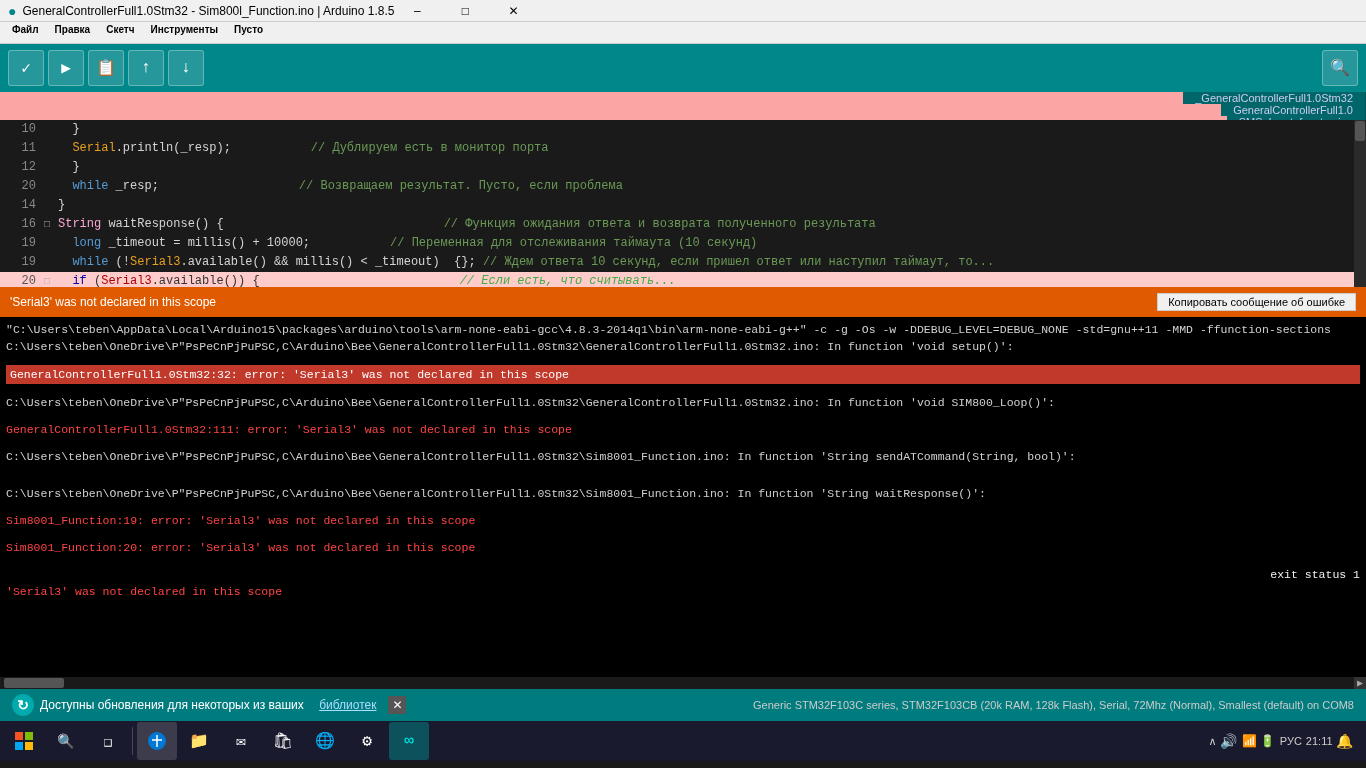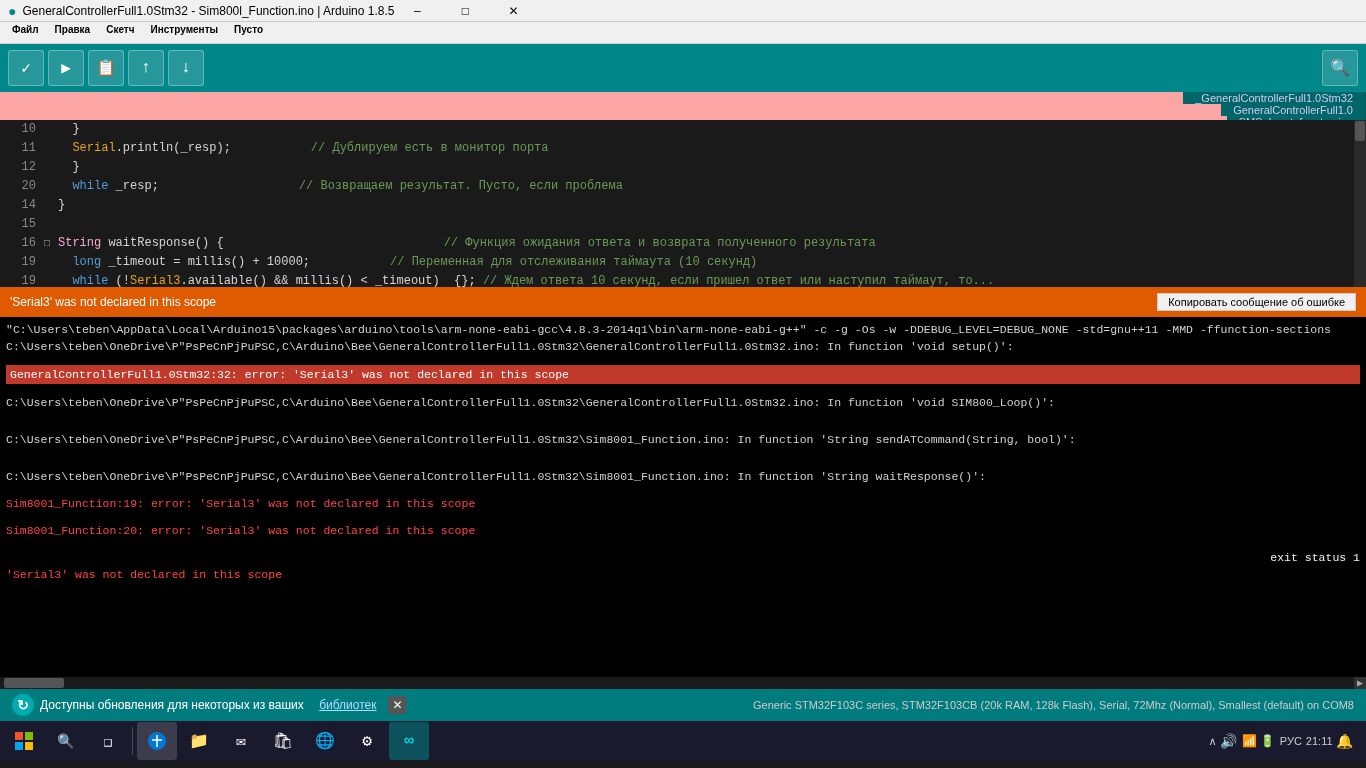--- a/index.html
+++ b/index.html
@@ -316,25 +316,20 @@
       <span class="line-num">20</span>
       <span class="line-fold"> </span>
       <span class="code-text">  <span class="kw-blue">while</span> _resp;<span style="padding-left:140px;" class="comment">// Возвращаем результат. Пусто, если проблема</span></span>
     </div>
     <div class="code-line">
       <span class="line-num">14</span>
       <span class="line-fold"> </span>
       <span class="code-text">}</span>
     </div>
     <div class="code-line">
-      <span class="line-num">15</span>
-      <span class="line-fold"> </span>
-      <span class="code-text"></span>
-    </div>
-    <div class="code-line">
       <span class="line-num">16</span>
       <span class="line-fold">□</span>
       <span class="code-text"><span class="kw-green">String</span> waitResponse() {<span style="padding-left:220px;" class="comment">// Функция ожидания ответа и возврата полученного результата</span></span>
     </div>
     <div class="code-line">
       <span class="line-num">19</span>
       <span class="line-fold"> </span>
       <span class="code-text">  <span class="kw-blue">long</span> _timeout = millis() + 10000;<span style="padding-left:80px;" class="comment">// Переменная для отслеживания таймаута (10 секунд)</span></span>
     </div>
     <div class="code-line">
@@ -359,20 +354,21 @@
 </div>
 
 <div id="console-area">
   <div class="path-line" style="color:#d0d0d0; white-space: pre-wrap; word-break: break-all;">"C:\Users\teben\AppData\Local\Arduino15\packages\arduino\tools\arm-none-eabi-gcc\4.8.3-2014q1\bin\arm-none-eabi-g++" -c -g -Os -w -DDEBUG_LEVEL=DEBUG_NONE -std=gnu++11 -MMD -ffunction-sections</div>
   <div class="path-line" style="color:#d0d0d0; white-space: pre-wrap; word-break: break-all;">C:\Users\teben\OneDrive\P"PsPeCnPjPuPSC,C\Arduino\Bee\GeneralControllerFull1.0Stm32\GeneralControllerFull1.0Stm32.ino: In function 'void setup()':</div>
   <div class="blank-line"></div>
   <div style="background:#c0392b; color:#fff; padding: 1px 4px; white-space: pre-wrap; word-break: break-all;">GeneralControllerFull1.0Stm32:32: error: 'Serial3' was not declared in this scope</div>
   <div class="blank-line"></div>
   <div style="color:#d0d0d0; white-space: pre-wrap; word-break: break-all;">C:\Users\teben\OneDrive\P"PsPeCnPjPuPSC,C\Arduino\Bee\GeneralControllerFull1.0Stm32\GeneralControllerFull1.0Stm32.ino: In function 'void SIM800_Loop()':</div>
   <div class="blank-line"></div>
+  <div style="color:#ff4444; white-space: pre-wrap; word-break: break-all;">GeneralControllerFull1.0Stm32:111: error: 'Serial3' was not declared in this scope</div>
   <div class="blank-line"></div>
   <div style="color:#d0d0d0; white-space: pre-wrap; word-break: break-all;">C:\Users\teben\OneDrive\P"PsPeCnPjPuPSC,C\Arduino\Bee\GeneralControllerFull1.0Stm32\Sim8001_Function.ino: In function 'String sendATCommand(String, bool)':</div>
   <div class="blank-line"></div>
   <div class="blank-line"></div>
   <div style="color:#d0d0d0; white-space: pre-wrap; word-break: break-all;">C:\Users\teben\OneDrive\P"PsPeCnPjPuPSC,C\Arduino\Bee\GeneralControllerFull1.0Stm32\Sim8001_Function.ino: In function 'String waitResponse()':</div>
   <div class="blank-line"></div>
   <div style="color:#ff4444; white-space: pre-wrap; word-break: break-all;">Sim8001_Function:19: error: 'Serial3' was not declared in this scope</div>
   <div class="blank-line"></div>
   <div style="color:#ff4444; white-space: pre-wrap; word-break: break-all;">Sim8001_Function:20: error: 'Serial3' was not declared in this scope</div>
   <div class="blank-line"></div>

